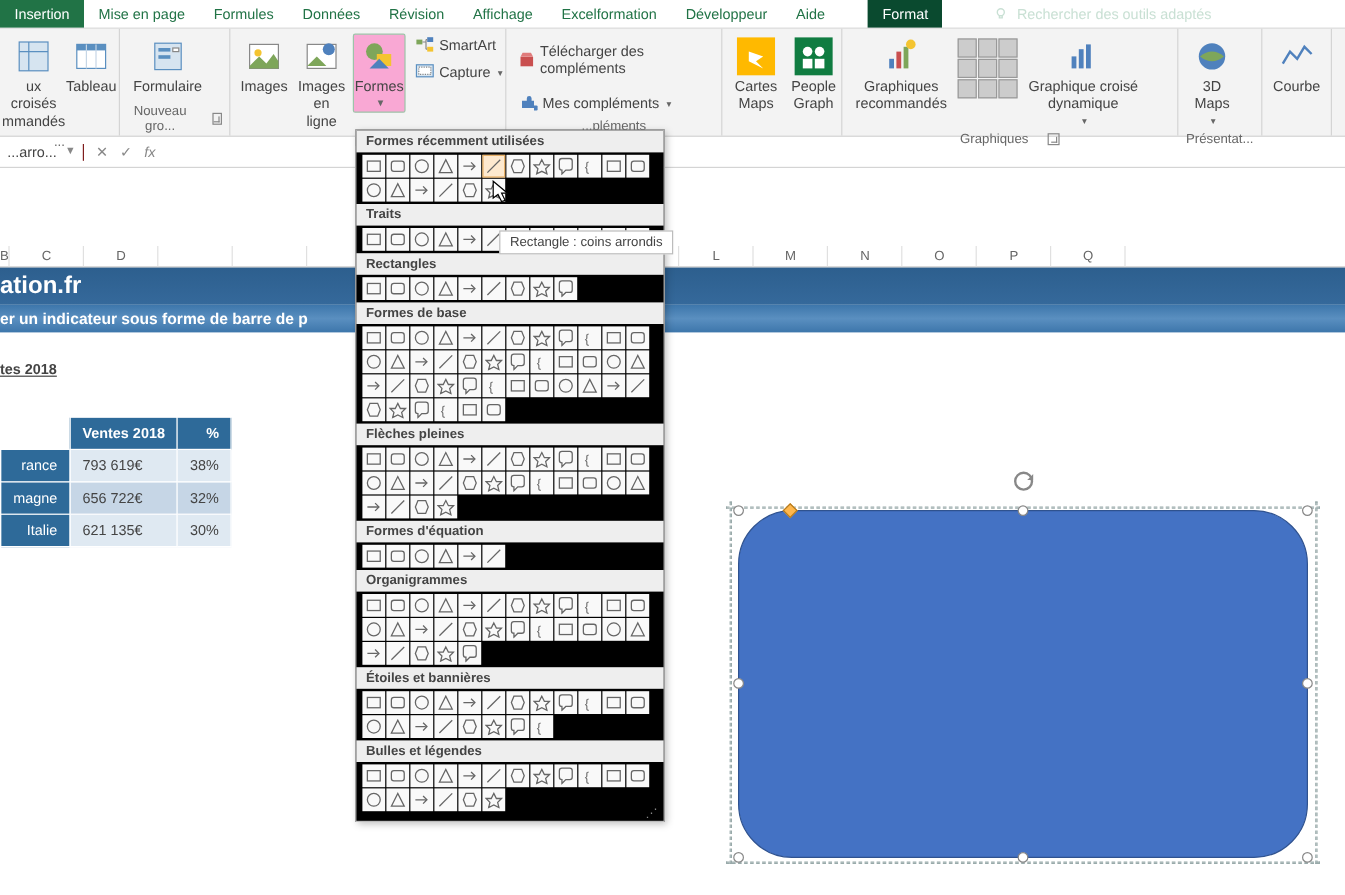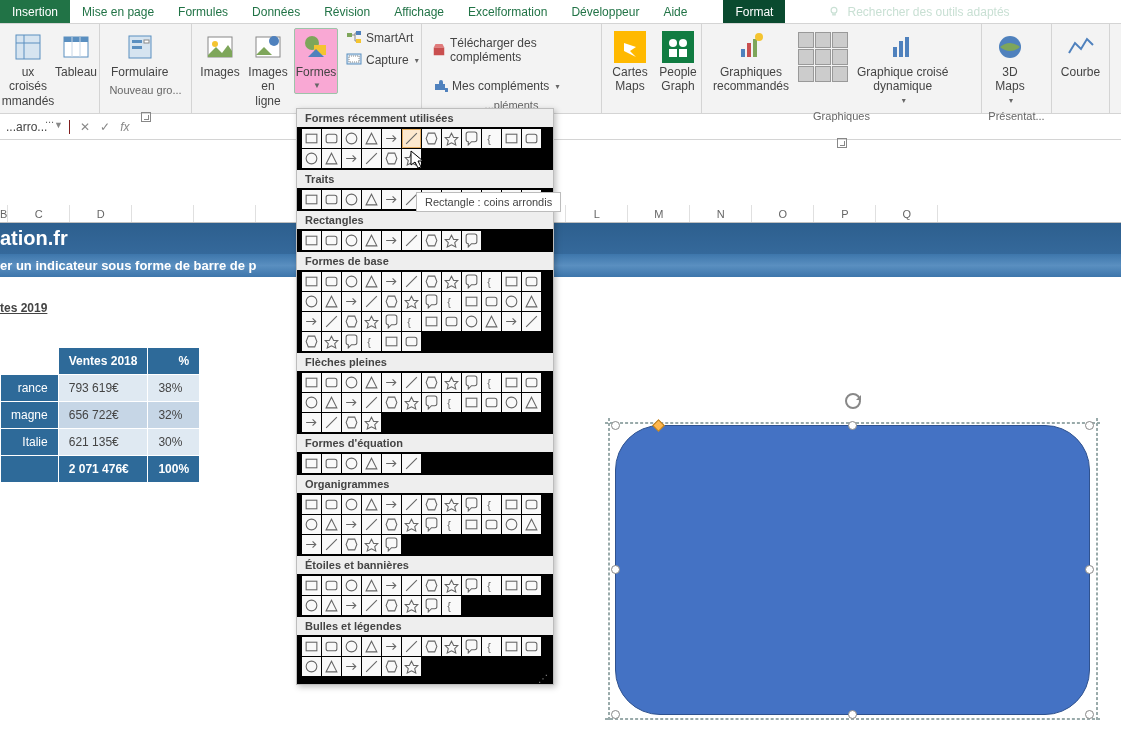--- a/index.html
+++ b/index.html
@@ -14,21 +14,21 @@
   .search-box svg { width:14px; height:14px; }
 
   
   .ribbon { display:flex; height:90px; background:#f3f3f3; border-bottom:1px solid #d4d4d4; }
   .group { display:flex; flex-direction:column; justify-content:space-between; padding:4px 6px 2px; border-right:1px solid #d4d4d4; }
   .group-buttons { display:flex; gap:4px; align-items:flex-start; flex:1; }
   .bigbtn { display:flex; flex-direction:column; align-items:center; justify-content:flex-end; gap:2px; padding:2px 4px; min-width:44px; border:1px solid transparent; border-radius:2px; cursor:pointer; text-align:center; line-height:1.2; }
   .bigbtn.highlight { background:#f9a8d4; border-color:#9dc3a9; }
   .bigbtn .ico { width:32px; height:32px; display:flex; align-items:center; justify-content:center; }
   .smallbtn { display:flex; align-items:center; gap:4px; padding:2px 4px; cursor:pointer; }
-  .group-label { text-align:center; font-size:11px; color:#666; padding-top:2px; display:flex; justify-content:center; align-items:center; gap:16px;flex-direction:column; }
+  .group-label { text-align:center; font-size:11px; color:#666; padding-top:2px; display:flex; justify-content:center; align-items:center; gap:16px; }
   .launcher { width:10px; height:10px; border:1px solid #888; display:inline-block; position:relative; }
   .launcher::after{content:"";position:absolute;right:1px;bottom:1px;width:4px;height:4px;border-right:1px solid #888;border-bottom:1px solid #888;}
 
   .stackbtns{display:flex;flex-direction:column;gap:2px;}
   .grid3x3{display:grid;grid-template-columns:repeat(3,16px);grid-template-rows:repeat(3,16px);gap:1px;}
   .grid3x3 span{background:#ccc;border:1px solid #999;}
 
   
   .namebar{display:flex;align-items:center;height:26px;border-bottom:1px solid #d4d4d4;}
   .namebox{width:70px;padding:0 6px;display:flex;align-items:flex-start;justify-content:space-between;border-right:1px solid #7f1d1d;}
@@ -377,21 +377,21 @@
     <div>N</div>
     <div>O</div>
     <div>P</div>
     <div>Q</div>
   </div>
 
 <div class="banner1">ation.fr</div>
 <div class="banner2">er un indicateur sous forme de barre de p</div>
 
 <div class="datazone">
-  <div class="tblcap">tes 2019</div>
+  <div class="tblcap">tes 2018</div>
   <table class="data">
     <tbody>
         <tr>
       <th class="lbl" style="background:transparent;border:none"></th>
       <th>Ventes 2018</th>
       <th>%</th>
     </tr>
     <tr class="r0">
       <td class="lbl">rance</td>
       <td class="val">793 619€</td>
@@ -400,25 +400,20 @@
     <tr class="r1">
       <td class="lbl">magne</td>
       <td class="val">656 722€</td>
       <td class="val">32%</td>
     </tr>
     <tr class="r0">
       <td class="lbl">Italie</td>
       <td class="val">621 135€</td>
       <td class="val">30%</td>
     </tr>
-    <tr class="tot">
-      <td class="lbl"></td>
-      <td class="val">2 071 476€</td>
-      <td class="val">100%</td>
-    </tr>
   </tbody>
     </table>
 </div>
 
 <div class="shapes-panel">
   <div class="sect">Formes récemment utilisées</div>
   <div class="row" id="row-recent">
       <div class="shp">
         <svg viewBox="0 0 14 14">
           <rect x="2" y="3" width="10" height="8" fill="none" stroke="#666"></rect>

